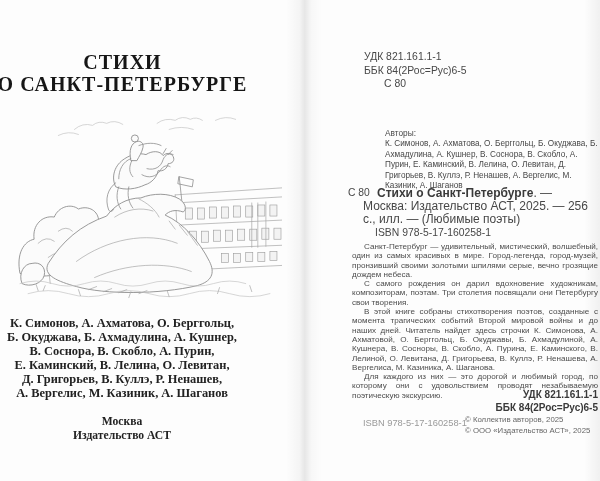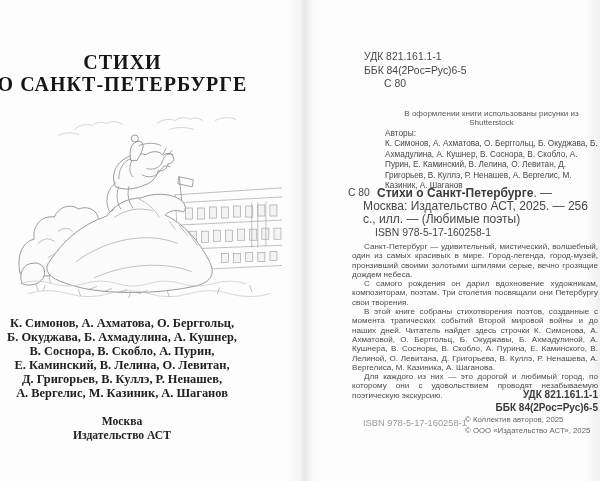--- a/index.html
+++ b/index.html
@@ -170,21 +170,20 @@
 
   <div class="rp">
 
     <div class="abs rp-codes-top">
       <div>УДК 821.161.1-1</div>
       <div>ББК 84(2Рос=Рус)6-5</div>
       <div class="indent">С 80</div>
     </div>
 
 
-    <div class="abs rp-shutterstock">В оформлении книги использованы рисунки из Shutterstock</div>
 
     <div class="abs rp-authors-label">Авторы:</div>
 
     <div class="abs rp-authors-list">К. Симонов, А. Ахматова, О. Берггольц, Б. Окуджава, Б. Ахмадулина, А. Кушнер, В. Соснора, В. Скобло, А. Пурин,  Е. Каминский, В. Лелина, О. Левитан, Д. Григорьев, В. Куллэ, Р. Ненашев, А. Вергелис, М. Казиник, А. Шаганов</div>
 
     <div class="abs rp-biblio-code">С 80</div>
 
     <div class="abs rp-biblio"><b>Стихи о Санкт-Петербурге</b><span>. — Москва: Издательство АСТ, 2025. — 256 с., илл. — (Любимые поэты)</span></div>
 
     <div class="abs rp-isbn">ISBN 978-5-17-160258-1</div>

